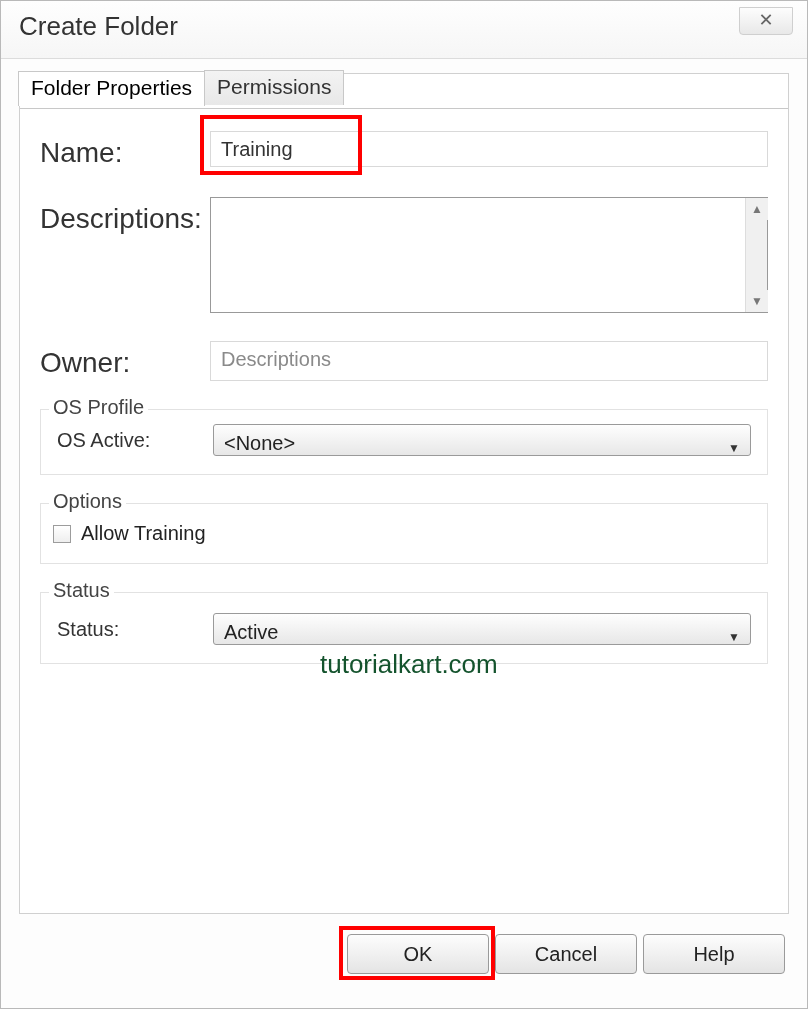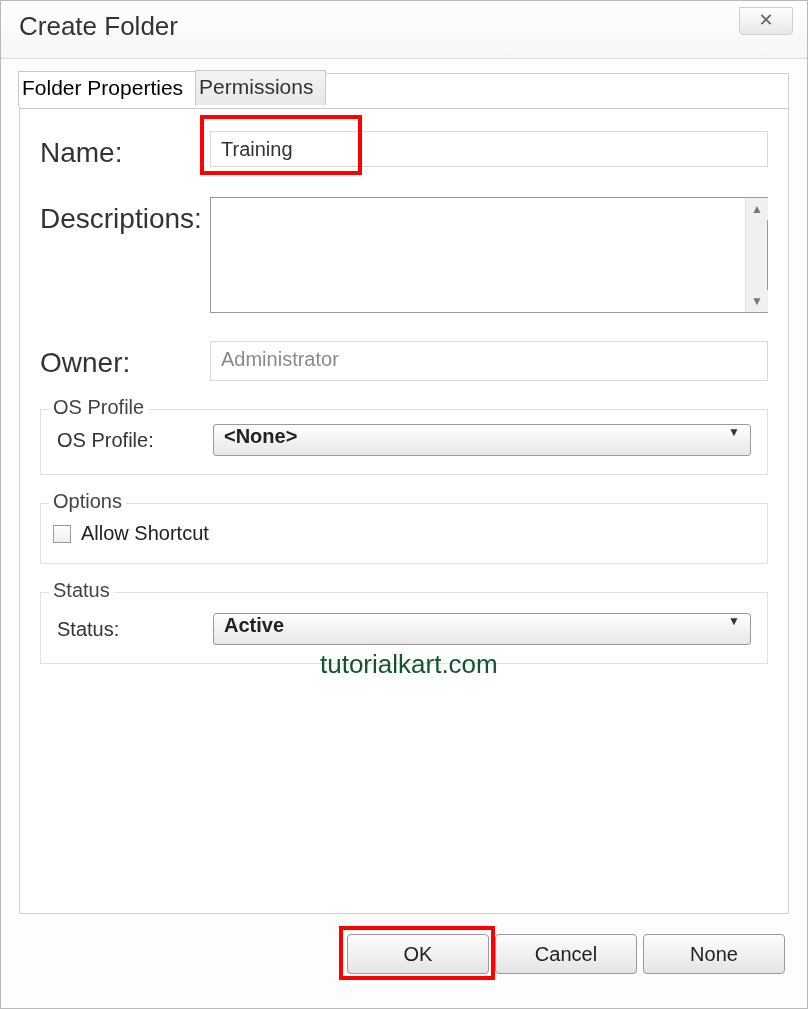--- a/index.html
+++ b/index.html
@@ -50,21 +50,21 @@
   
   .tabstrip {
     position: absolute;
     top: -4px; left: -2px;
     display: flex;
     align-items: flex-end;
   }
   .tab {
     border: 1px solid #c8c8c8;
     border-bottom: none;
-    padding: 4px 12px 6px 3px;
+    padding: 4px 12px 6px 12px;
     font-size: 21px;
     color: #333;
     background: linear-gradient(#f3f3f3,#e8e8e8);
     margin-right: -1px;
     cursor: pointer;
     position: relative;
     top: 0;
   }
   .tab.active {
     background: #fff;
@@ -145,25 +145,24 @@
     font-size: 20px; color: #444;
   }
   .group .inline-row { display: flex; align-items: center; }
   .group .inline-label { width: 156px; font-size: 20px; color: #333; }
   .select {
     flex: 1;
     height: 32px;
     border: 1px solid #9a9a9a;
     border-radius: 3px;
     background: linear-gradient(#fefefe,#e7e7e7);
-    display: flex; align-items: flex-start; justify-content: space-between;
+    display: flex; align-items: flex-end; justify-content: space-between;
     padding: 0 10px;
     font-size: 20px; color: #222;
     cursor: pointer;
-    font-weight: bold;
   }
   .select .caret {
     font-size: 12px; color: #333;
   }
   .chk {
     width: 18px; height: 18px;
     border: 1px solid #9c9c9c;
     background: linear-gradient(#fff,#eee);
     display: inline-block;
     margin-right: 10px;
@@ -246,41 +245,41 @@
               <div class="arrow down">▼</div>
             </div>
           </div>
         </div>
       </div>
 
       <div class="row" style="margin-top:24px;">
         <div class="lbl">Owner:</div>
         <div class="ctrl">
           <div class="owner-box">
-            <span>Administrator</span>
+            <span>Descriptions</span>
           </div>
         </div>
       </div>
 
       <div class="group">
         <div class="legend">OS Profile</div>
         <div class="inline-row">
-          <div class="inline-label">OS Profile:</div>
+          <div class="inline-label">OS Active:</div>
           <div class="select">
             <span>&lt;None&gt;</span>
             <span class="caret">▼</span>
           </div>
         </div>
       </div>
 
       <div class="group" style="margin-top:28px;padding-left:12px;">
         <div class="legend">Options</div>
         <div class="inline-row" style="padding-top:4px;">
           <span class="chk"></span>
-          <span>Allow Shortcut</span>
+          <span>Allow Training</span>
         </div>
       </div>
 
       <div class="group" style="margin-top:28px;">
         <div class="legend">Status</div>
         <div class="inline-row" style="padding-top:6px;">
           <div class="inline-label">Status:</div>
           <div class="select">
             <span>Active</span>
             <span class="caret">▼</span>
@@ -297,17 +296,17 @@
     <div style="position:relative;">
       <div class="btn">
         <span>OK</span>
       </div>
       <div class="ok-highlight" style="left:-8px; top:-8px; width:156px; height:54px;"></div>
     </div>
     <div class="btn">
       <span>Cancel</span>
     </div>
     <div class="btn">
-      <span>None</span>
+      <span>Help</span>
     </div>
   </div>
 
 </div>
 
 </body></html>

